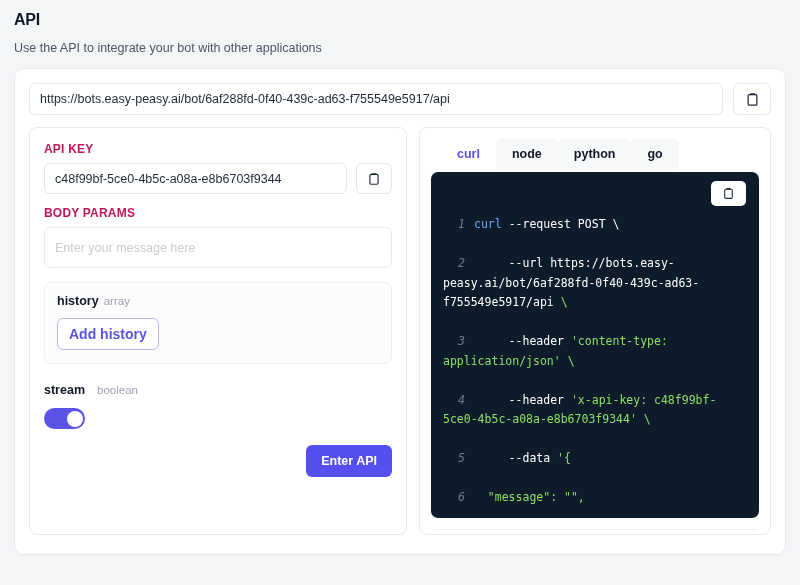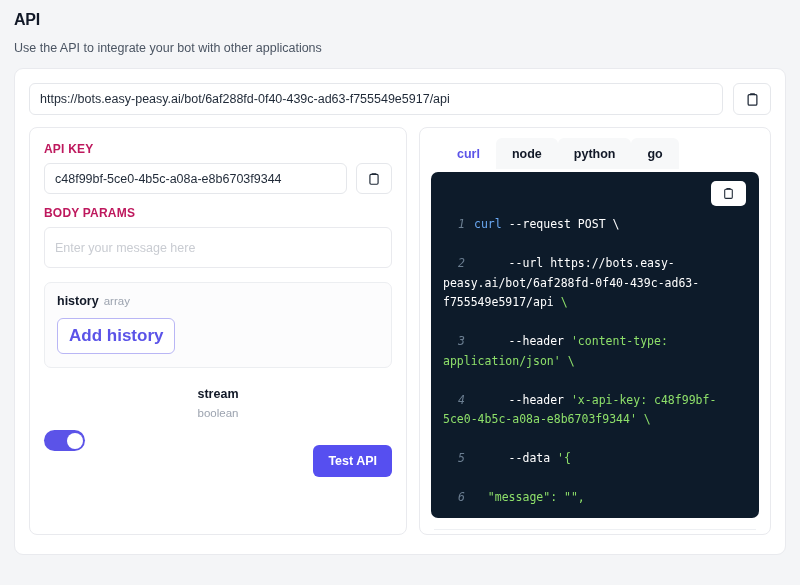--- a/index.html
+++ b/index.html
@@ -162,29 +162,29 @@
     background: #fcfcfd;
     padding: 11px 12px 13px 12px;
   }
   .history-head { display: flex; align-items: center; gap: 5px; margin-bottom: 10px; }
   .btn-outline {
     display: inline-block;
     border: 1px solid #b9b6f5;
     border-radius: 6px;
     background: #ffffff;
     color: #5b53e8;
-    font-size: 17px;
+    font-size: 14px;
     font-weight: bold;
     padding: 7px 11px;
     cursor: pointer;
     font-family: "Liberation Sans", sans-serif;
   }
 
   .stream-block { margin-top: 19px; }
-  .stream-head { display: flex; align-items: center; gap: 6px; margin-bottom: 11px; flex-direction: column; }
+  .stream-head { display: flex; align-items: center; gap: 12px; margin-bottom: 11px; }
   .toggle {
     width: 41px; height: 21px;
     border-radius: 11px;
     background: #5b53e8;
     position: relative;
     cursor: pointer;
   }
   .toggle .knob {
     position: absolute;
     top: 2.5px; right: 2.5px;
@@ -340,21 +340,21 @@
           <div class="stream-head">
             <span class="param-name">stream</span>
             <span class="param-type">boolean</span>
           </div>
           <div class="toggle">
             <div class="knob"></div>
           </div>
         </div>
 
         <div class="test-btn-wrap">
-          <button class="btn-primary">Test API</button>
+          <button class="btn-primary">Enter API</button>
         </div>
 
       </div>
 
       <div class="panel panel-right">
 
         <div class="tabs">
           <div class="tab active">curl</div>
           <div class="tab">node</div>
           <div class="tab">python</div>

